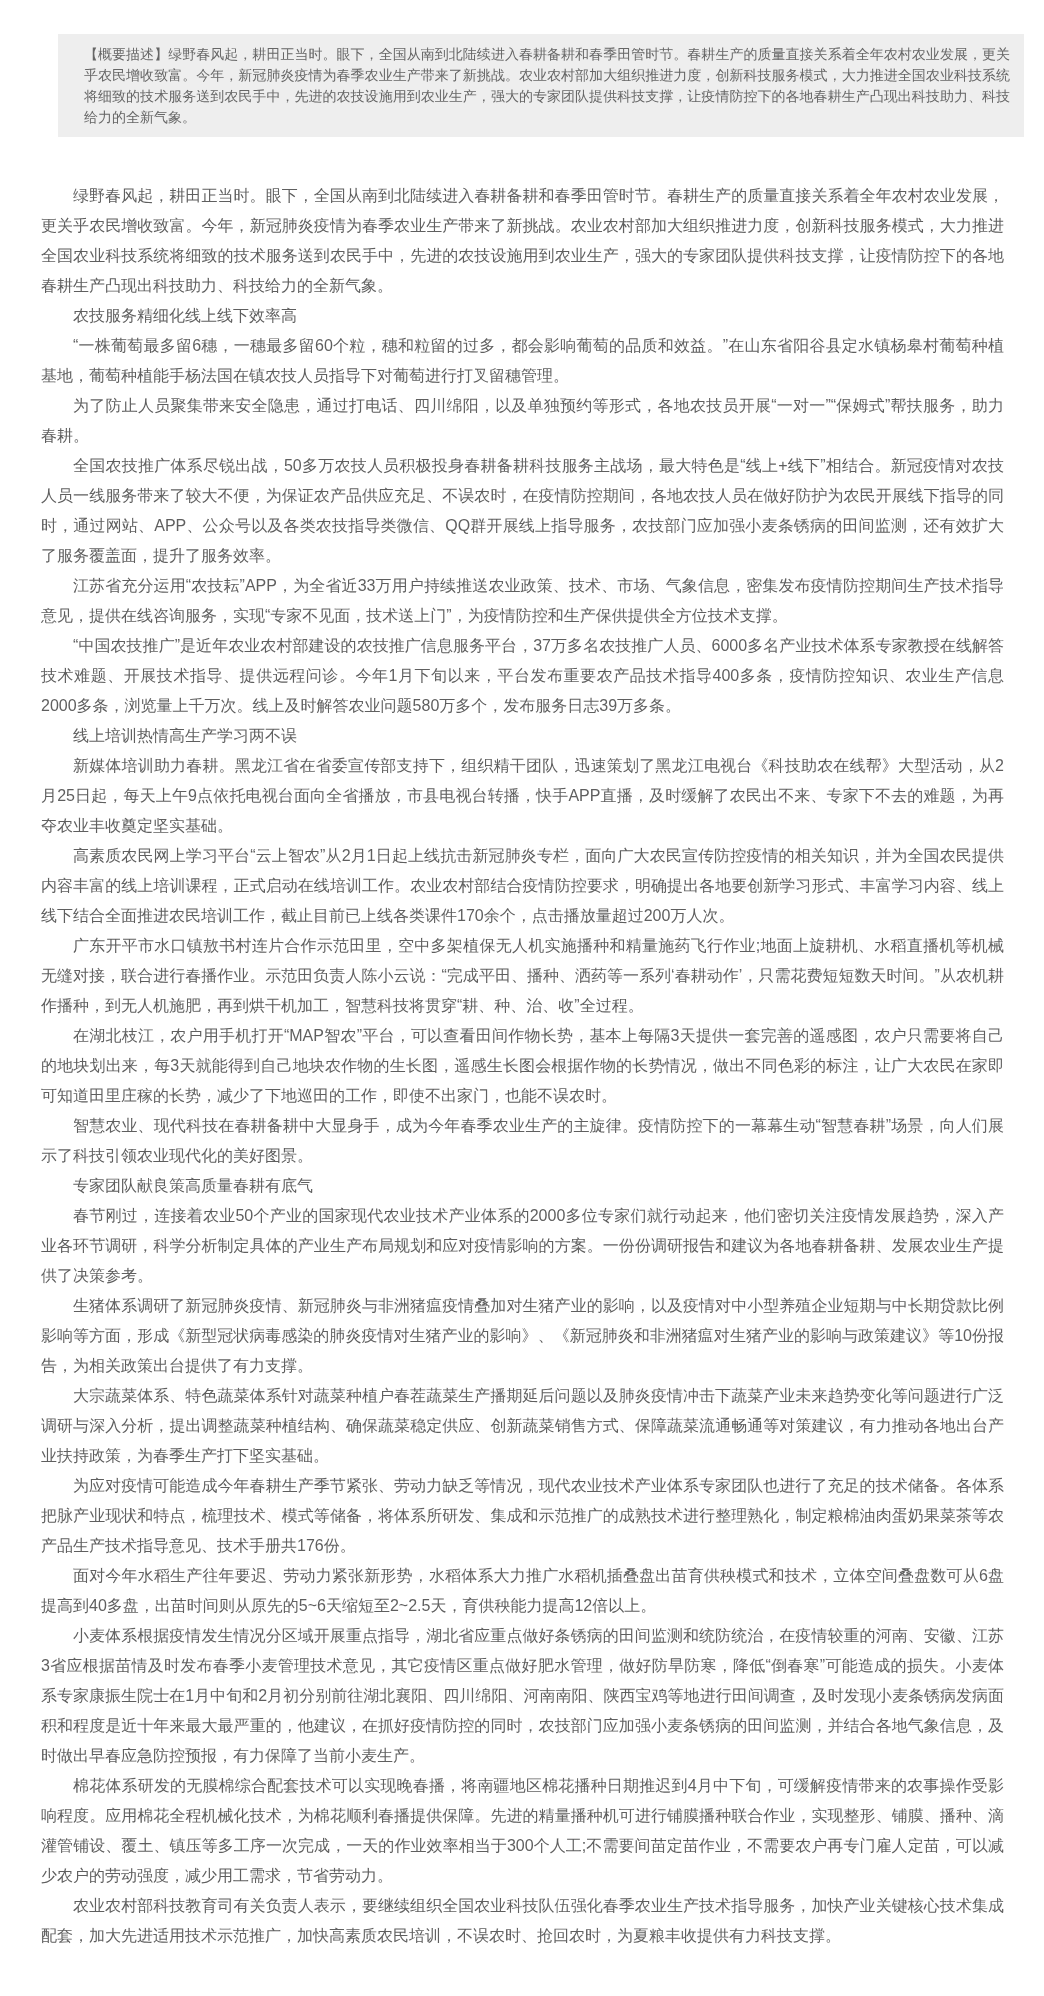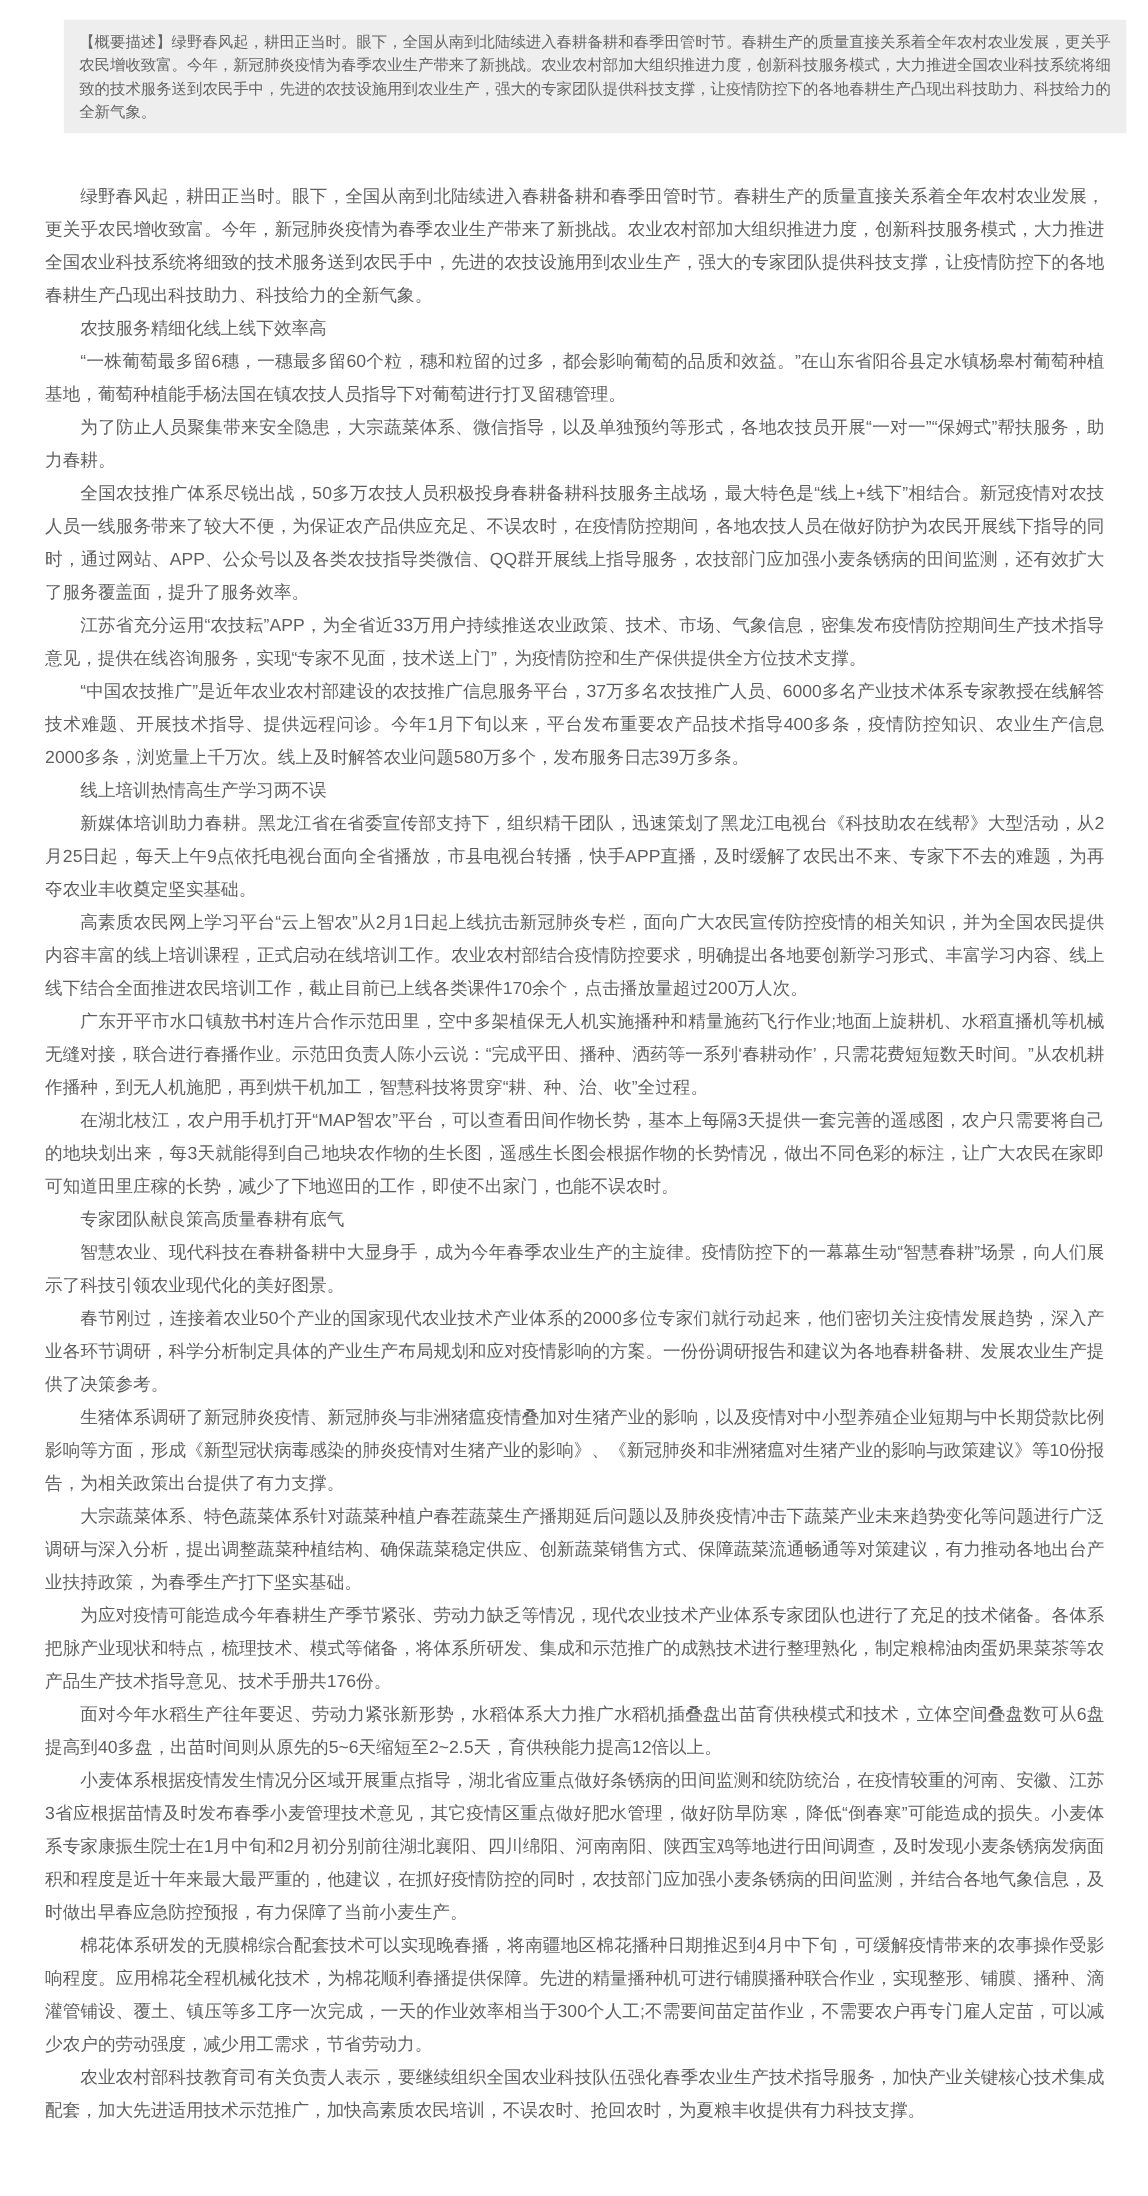--- a/index.html
+++ b/index.html
@@ -9,24 +9,24 @@
   }
   .page {
     position: relative;
     width: 1044px;
     height: 1996px;
     overflow: hidden;
     background: #ffffff;
   }
   .abstract-box {
     box-sizing: border-box;
-    margin: 18px 0 0 58px;
+    margin: 34px 0 0 58px;
     width: 966px;
     background: #eeeeee;
-    padding: 10px 14px 9px 14px;
+    padding: 10px 14px 9px 26px;
     font-size: 14px;
     line-height: 21px;
     color: #666666;
     text-align: justify;
   }
   .abstract-box .abstract-label { color: #666666; }
   .article {
     margin: 44px 40px 0 41px;
     font-size: 16px;
     line-height: 30px;
@@ -45,31 +45,31 @@
 <div class="page">
 
   <div class="abstract-box">
     <span class="abstract-label">【概要描述】</span><span>绿野春风起，耕田正当时。眼下，全国从南到北陆续进入春耕备耕和春季田管时节。春耕生产的质量直接关系着全年农村农业发展，更关乎农民增收致富。今年，新冠肺炎疫情为春季农业生产带来了新挑战。农业农村部加大组织推进力度，创新科技服务模式，大力推进全国农业科技系统将细致的技术服务送到农民手中，先进的农技设施用到农业生产，强大的专家团队提供科技支撑，让疫情防控下的各地春耕生产凸现出科技助力、科技给力的全新气象。</span>
   </div>
 
   <div class="article">
     <p>绿野春风起，耕田正当时。眼下，全国从南到北陆续进入春耕备耕和春季田管时节。春耕生产的质量直接关系着全年农村农业发展，更关乎农民增收致富。今年，新冠肺炎疫情为春季农业生产带来了新挑战。农业农村部加大组织推进力度，创新科技服务模式，大力推进全国农业科技系统将细致的技术服务送到农民手中，先进的农技设施用到农业生产，强大的专家团队提供科技支撑，让疫情防控下的各地春耕生产凸现出科技助力、科技给力的全新气象。</p>
     <p>农技服务精细化线上线下效率高</p>
     <p>“一株葡萄最多留6穗，一穗最多留60个粒，穗和粒留的过多，都会影响葡萄的品质和效益。”在山东省阳谷县定水镇杨皋村葡萄种植基地，葡萄种植能手杨法国在镇农技人员指导下对葡萄进行打叉留穗管理。</p>
-    <p>为了防止人员聚集带来安全隐患，大宗蔬菜体系、微信指导，以及单独预约等形式，各地农技员开展“一对一”“保姆式”帮扶服务，助力春耕。</p>
+    <p>为了防止人员聚集带来安全隐患，通过打电话、四川绵阳，以及单独预约等形式，各地农技员开展“一对一”“保姆式”帮扶服务，助力春耕。</p>
     <p>全国农技推广体系尽锐出战，50多万农技人员积极投身春耕备耕科技服务主战场，最大特色是“线上+线下”相结合。新冠疫情对农技人员一线服务带来了较大不便，为保证农产品供应充足、不误农时，在疫情防控期间，各地农技人员在做好防护为农民开展线下指导的同时，通过网站、APP、公众号以及各类农技指导类微信、QQ群开展线上指导服务，农技部门应加强小麦条锈病的田间监测，还有效扩大了服务覆盖面，提升了服务效率。</p>
     <p>江苏省充分运用“农技耘”APP，为全省近33万用户持续推送农业政策、技术、市场、气象信息，密集发布疫情防控期间生产技术指导意见，提供在线咨询服务，实现“专家不见面，技术送上门”，为疫情防控和生产保供提供全方位技术支撑。</p>
     <p>“中国农技推广”是近年农业农村部建设的农技推广信息服务平台，37万多名农技推广人员、6000多名产业技术体系专家教授在线解答技术难题、开展技术指导、提供远程问诊。今年1月下旬以来，平台发布重要农产品技术指导400多条，疫情防控知识、农业生产信息2000多条，浏览量上千万次。线上及时解答农业问题580万多个，发布服务日志39万多条。</p>
     <p>线上培训热情高生产学习两不误</p>
     <p>新媒体培训助力春耕。黑龙江省在省委宣传部支持下，组织精干团队，迅速策划了黑龙江电视台《科技助农在线帮》大型活动，从2月25日起，每天上午9点依托电视台面向全省播放，市县电视台转播，快手APP直播，及时缓解了农民出不来、专家下不去的难题，为再夺农业丰收奠定坚实基础。</p>
     <p>高素质农民网上学习平台“云上智农”从2月1日起上线抗击新冠肺炎专栏，面向广大农民宣传防控疫情的相关知识，并为全国农民提供内容丰富的线上培训课程，正式启动在线培训工作。农业农村部结合疫情防控要求，明确提出各地要创新学习形式、丰富学习内容、线上线下结合全面推进农民培训工作，截止目前已上线各类课件170余个，点击播放量超过200万人次。</p>
     <p>广东开平市水口镇敖书村连片合作示范田里，空中多架植保无人机实施播种和精量施药飞行作业;地面上旋耕机、水稻直播机等机械无缝对接，联合进行春播作业。示范田负责人陈小云说：“完成平田、播种、洒药等一系列‘春耕动作’，只需花费短短数天时间。”从农机耕作播种，到无人机施肥，再到烘干机加工，智慧科技将贯穿“耕、种、治、收”全过程。</p>
     <p>在湖北枝江，农户用手机打开“MAP智农”平台，可以查看田间作物长势，基本上每隔3天提供一套完善的遥感图，农户只需要将自己的地块划出来，每3天就能得到自己地块农作物的生长图，遥感生长图会根据作物的长势情况，做出不同色彩的标注，让广大农民在家即可知道田里庄稼的长势，减少了下地巡田的工作，即使不出家门，也能不误农时。</p>
+    <p>智慧农业、现代科技在春耕备耕中大显身手，成为今年春季农业生产的主旋律。疫情防控下的一幕幕生动“智慧春耕”场景，向人们展示了科技引领农业现代化的美好图景。</p>
     <p>专家团队献良策高质量春耕有底气</p>
-    <p>智慧农业、现代科技在春耕备耕中大显身手，成为今年春季农业生产的主旋律。疫情防控下的一幕幕生动“智慧春耕”场景，向人们展示了科技引领农业现代化的美好图景。</p>
     <p>春节刚过，连接着农业50个产业的国家现代农业技术产业体系的2000多位专家们就行动起来，他们密切关注疫情发展趋势，深入产业各环节调研，科学分析制定具体的产业生产布局规划和应对疫情影响的方案。一份份调研报告和建议为各地春耕备耕、发展农业生产提供了决策参考。</p>
     <p>生猪体系调研了新冠肺炎疫情、新冠肺炎与非洲猪瘟疫情叠加对生猪产业的影响，以及疫情对中小型养殖企业短期与中长期贷款比例影响等方面，形成《新型冠状病毒感染的肺炎疫情对生猪产业的影响》、《新冠肺炎和非洲猪瘟对生猪产业的影响与政策建议》等10份报告，为相关政策出台提供了有力支撑。</p>
     <p>大宗蔬菜体系、特色蔬菜体系针对蔬菜种植户春茬蔬菜生产播期延后问题以及肺炎疫情冲击下蔬菜产业未来趋势变化等问题进行广泛调研与深入分析，提出调整蔬菜种植结构、确保蔬菜稳定供应、创新蔬菜销售方式、保障蔬菜流通畅通等对策建议，有力推动各地出台产业扶持政策，为春季生产打下坚实基础。</p>
     <p>为应对疫情可能造成今年春耕生产季节紧张、劳动力缺乏等情况，现代农业技术产业体系专家团队也进行了充足的技术储备。各体系把脉产业现状和特点，梳理技术、模式等储备，将体系所研发、集成和示范推广的成熟技术进行整理熟化，制定粮棉油肉蛋奶果菜茶等农产品生产技术指导意见、技术手册共176份。</p>
     <p>面对今年水稻生产往年要迟、劳动力紧张新形势，水稻体系大力推广水稻机插叠盘出苗育供秧模式和技术，立体空间叠盘数可从6盘提高到40多盘，出苗时间则从原先的5~6天缩短至2~2.5天，育供秧能力提高12倍以上。</p>
     <p>小麦体系根据疫情发生情况分区域开展重点指导，湖北省应重点做好条锈病的田间监测和统防统治，在疫情较重的河南、安徽、江苏3省应根据苗情及时发布春季小麦管理技术意见，其它疫情区重点做好肥水管理，做好防旱防寒，降低“倒春寒”可能造成的损失。小麦体系专家康振生院士在1月中旬和2月初分别前往湖北襄阳、四川绵阳、河南南阳、陕西宝鸡等地进行田间调查，及时发现小麦条锈病发病面积和程度是近十年来最大最严重的，他建议，在抓好疫情防控的同时，农技部门应加强小麦条锈病的田间监测，并结合各地气象信息，及时做出早春应急防控预报，有力保障了当前小麦生产。</p>
     <p>棉花体系研发的无膜棉综合配套技术可以实现晚春播，将南疆地区棉花播种日期推迟到4月中下旬，可缓解疫情带来的农事操作受影响程度。应用棉花全程机械化技术，为棉花顺利春播提供保障。先进的精量播种机可进行铺膜播种联合作业，实现整形、铺膜、播种、滴灌管铺设、覆土、镇压等多工序一次完成，一天的作业效率相当于300个人工;不需要间苗定苗作业，不需要农户再专门雇人定苗，可以减少农户的劳动强度，减少用工需求，节省劳动力。</p>
     <p>农业农村部科技教育司有关负责人表示，要继续组织全国农业科技队伍强化春季农业生产技术指导服务，加快产业关键核心技术集成配套，加大先进适用技术示范推广，加快高素质农民培训，不误农时、抢回农时，为夏粮丰收提供有力科技支撑。</p>
   </div>
 

